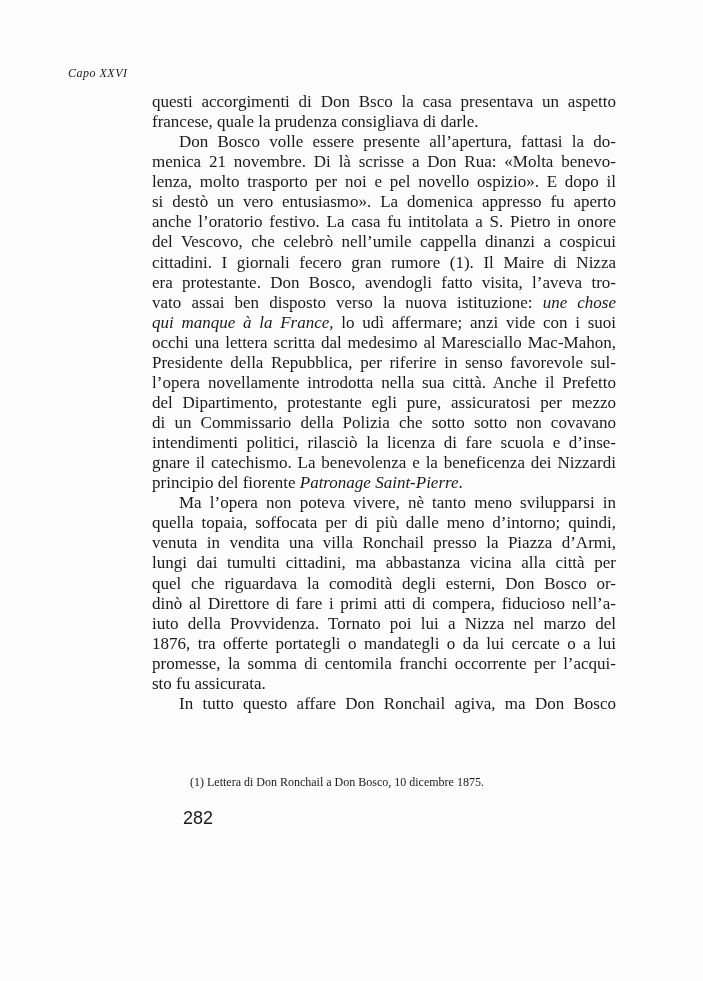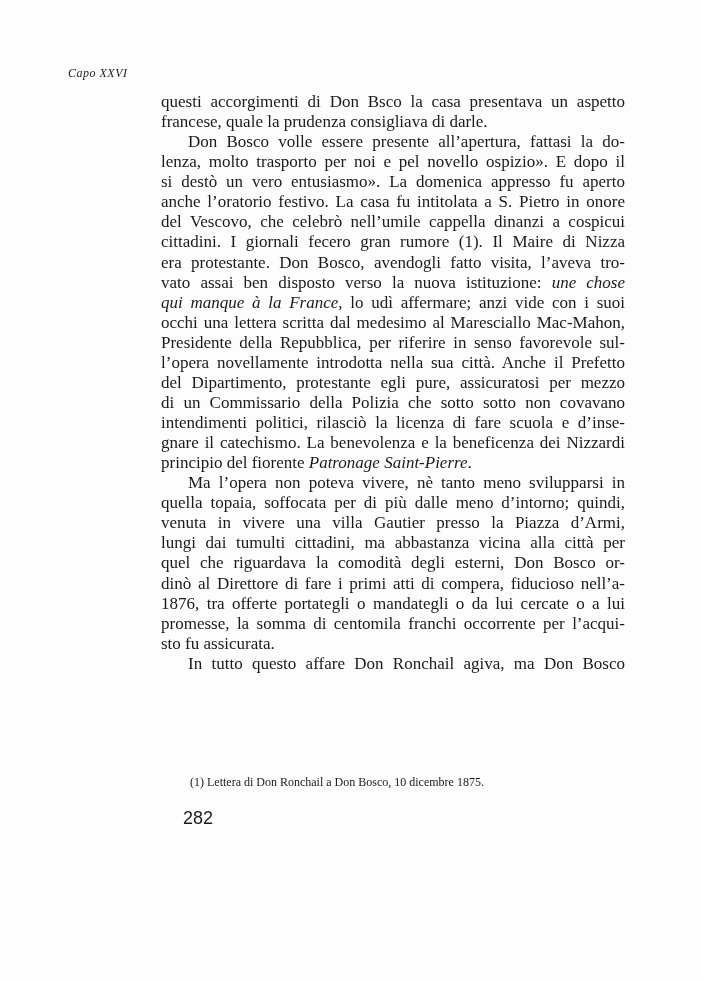--- a/index.html
+++ b/index.html
@@ -2,21 +2,21 @@
 <html><head>
 <meta charset="utf-8">
 <style>
   html, body { margin:0; padding:0; background:#ffffff; }
   body { width:703px; height:981px; position:relative; overflow:hidden;
          font-family:"DejaVu Serif","Liberation Serif",serif; color:#1a1a1a; }
   .page { position:absolute; left:0; top:0; width:703px; height:981px; background:#fdfdfd; }
   .running-head { position:absolute; left:0; width:703px; top:66px; 
                   font-family:"Liberation Serif",serif; font-style:italic; font-size:12px;
                   letter-spacing:0.5px; padding-left:68px; box-sizing:border-box; }
-  .body-text { position:absolute; left:161px; top:92px; width:464px; }
+  .body-text { position:absolute; left:152px; top:92px; width:464px; }
   .line { height:20.07px; line-height:20.07px; font-family:"Liberation Serif",serif;
           font-size:17px; white-space:nowrap; text-align:justify; text-align-last:justify;
           overflow:visible; }
   .line.last { text-align-last:left; }
   .line.indent { padding-left:27px; }
   .it { font-style:italic; }
   .footnote { position:absolute; left:190px; top:775px; font-family:"Liberation Serif",serif;
               font-size:12px; white-space:nowrap; }
   .page-number { position:absolute; left:183px; top:808px; font-family:Liberation Sans, sans-serif;
                  font-size:18px; }
@@ -24,42 +24,44 @@
 </head>
 <body>
 
 <div class="page">
   <div class="running-head">Capo XXVI</div>
 
   <div class="body-text">
     <div class="line">questi accorgimenti di Don Bsco la casa presentava un aspetto</div>
     <div class="line last">francese, quale la prudenza consigliava di darle.</div>
     <div class="line indent">Don Bosco volle essere presente all’apertura, fattasi la do-</div>
+    <div class="line">menica 21 novembre. Di là scrisse a Don Rua: «Molta benevo-</div>
     <div class="line">lenza, molto trasporto per noi e pel novello ospizio». E dopo il</div>
     <div class="line">si destò un vero entusiasmo». La domenica appresso fu aperto</div>
     <div class="line">anche l’oratorio festivo. La casa fu intitolata a S. Pietro in onore</div>
     <div class="line">del Vescovo, che celebrò nell’umile cappella dinanzi a cospicui</div>
     <div class="line">cittadini. I giornali fecero gran rumore (1). Il Maire di Nizza</div>
     <div class="line">era protestante. Don Bosco, avendogli fatto visita, l’aveva tro-</div>
     <div class="line"><span>vato assai ben disposto verso la nuova istituzione: </span><span class="it">une chose</span></div>
     <div class="line"><span class="it">qui manque à la France,</span><span> lo udì affermare; anzi vide con i suoi</span></div>
     <div class="line">occhi una lettera scritta dal medesimo al Maresciallo Mac-Mahon,</div>
     <div class="line">Presidente della Repubblica, per riferire in senso favorevole sul-</div>
     <div class="line">l’opera novellamente introdotta nella sua città. Anche il Prefetto</div>
     <div class="line">del Dipartimento, protestante egli pure, assicuratosi per mezzo</div>
     <div class="line">di un Commissario della Polizia che sotto sotto non covavano</div>
     <div class="line">intendimenti politici, rilasciò la licenza di fare scuola e d’inse-</div>
     <div class="line">gnare il catechismo. La benevolenza e la beneficenza dei Nizzardi</div>
     <div class="line last"><span>principio del fiorente </span><span class="it">Patronage Saint-Pierre</span><span>.</span></div>
     <div class="line indent">Ma l’opera non poteva vivere, nè tanto meno svilupparsi in</div>
     <div class="line">quella topaia, soffocata per di più dalle meno d’intorno; quindi,</div>
-    <div class="line">venuta in vivere una villa Gautier presso la Piazza d’Armi,</div>
+    <div class="line">venuta in vendita una villa Ronchail presso la Piazza d’Armi,</div>
     <div class="line">lungi dai tumulti cittadini, ma abbastanza vicina alla città per</div>
     <div class="line">quel che riguardava la comodità degli esterni, Don Bosco or-</div>
     <div class="line">dinò al Direttore di fare i primi atti di compera, fiducioso nell’a-</div>
+    <div class="line">iuto della Provvidenza. Tornato poi lui a Nizza nel marzo del</div>
     <div class="line">1876, tra offerte portategli o mandategli o da lui cercate o a lui</div>
     <div class="line">promesse, la somma di centomila franchi occorrente per l’acqui-</div>
     <div class="line last">sto fu assicurata.</div>
     <div class="line indent">In tutto questo affare Don Ronchail agiva, ma Don Bosco</div>
   </div>
 
   <div class="footnote">(1) Lettera di Don Ronchail a Don Bosco, 10 dicembre 1875.</div>
   <div class="page-number">282</div>
 </div>
 

